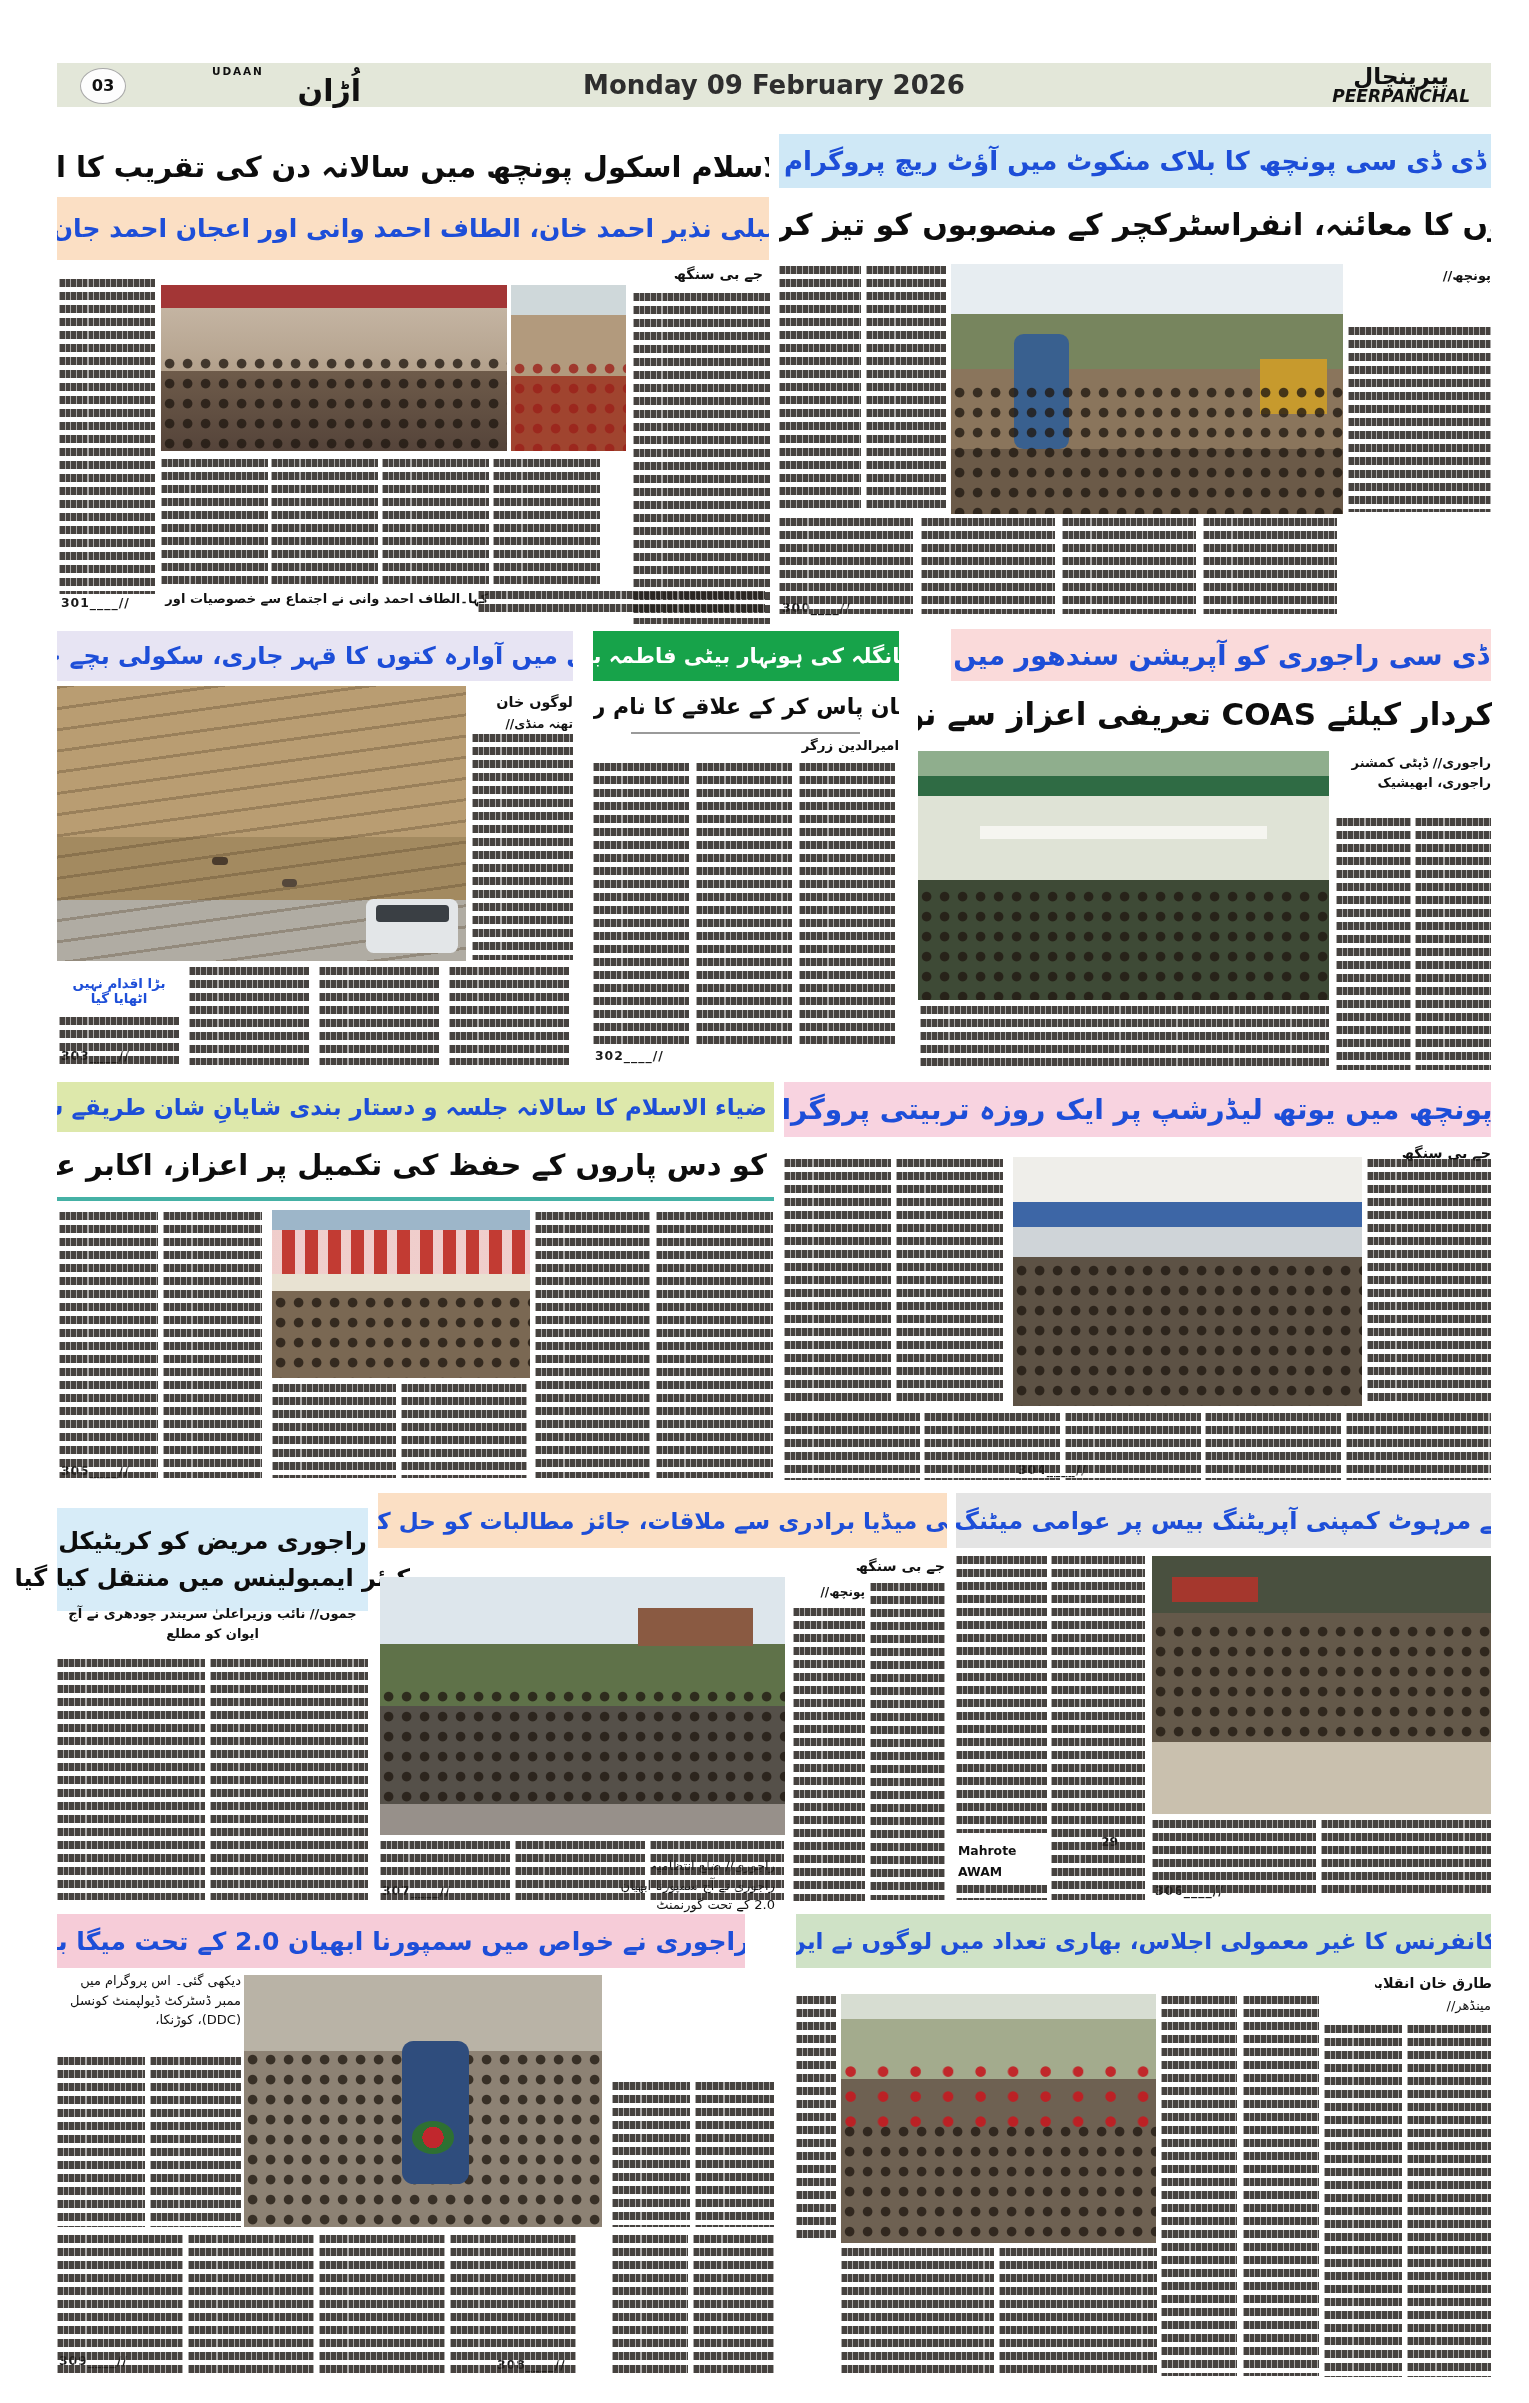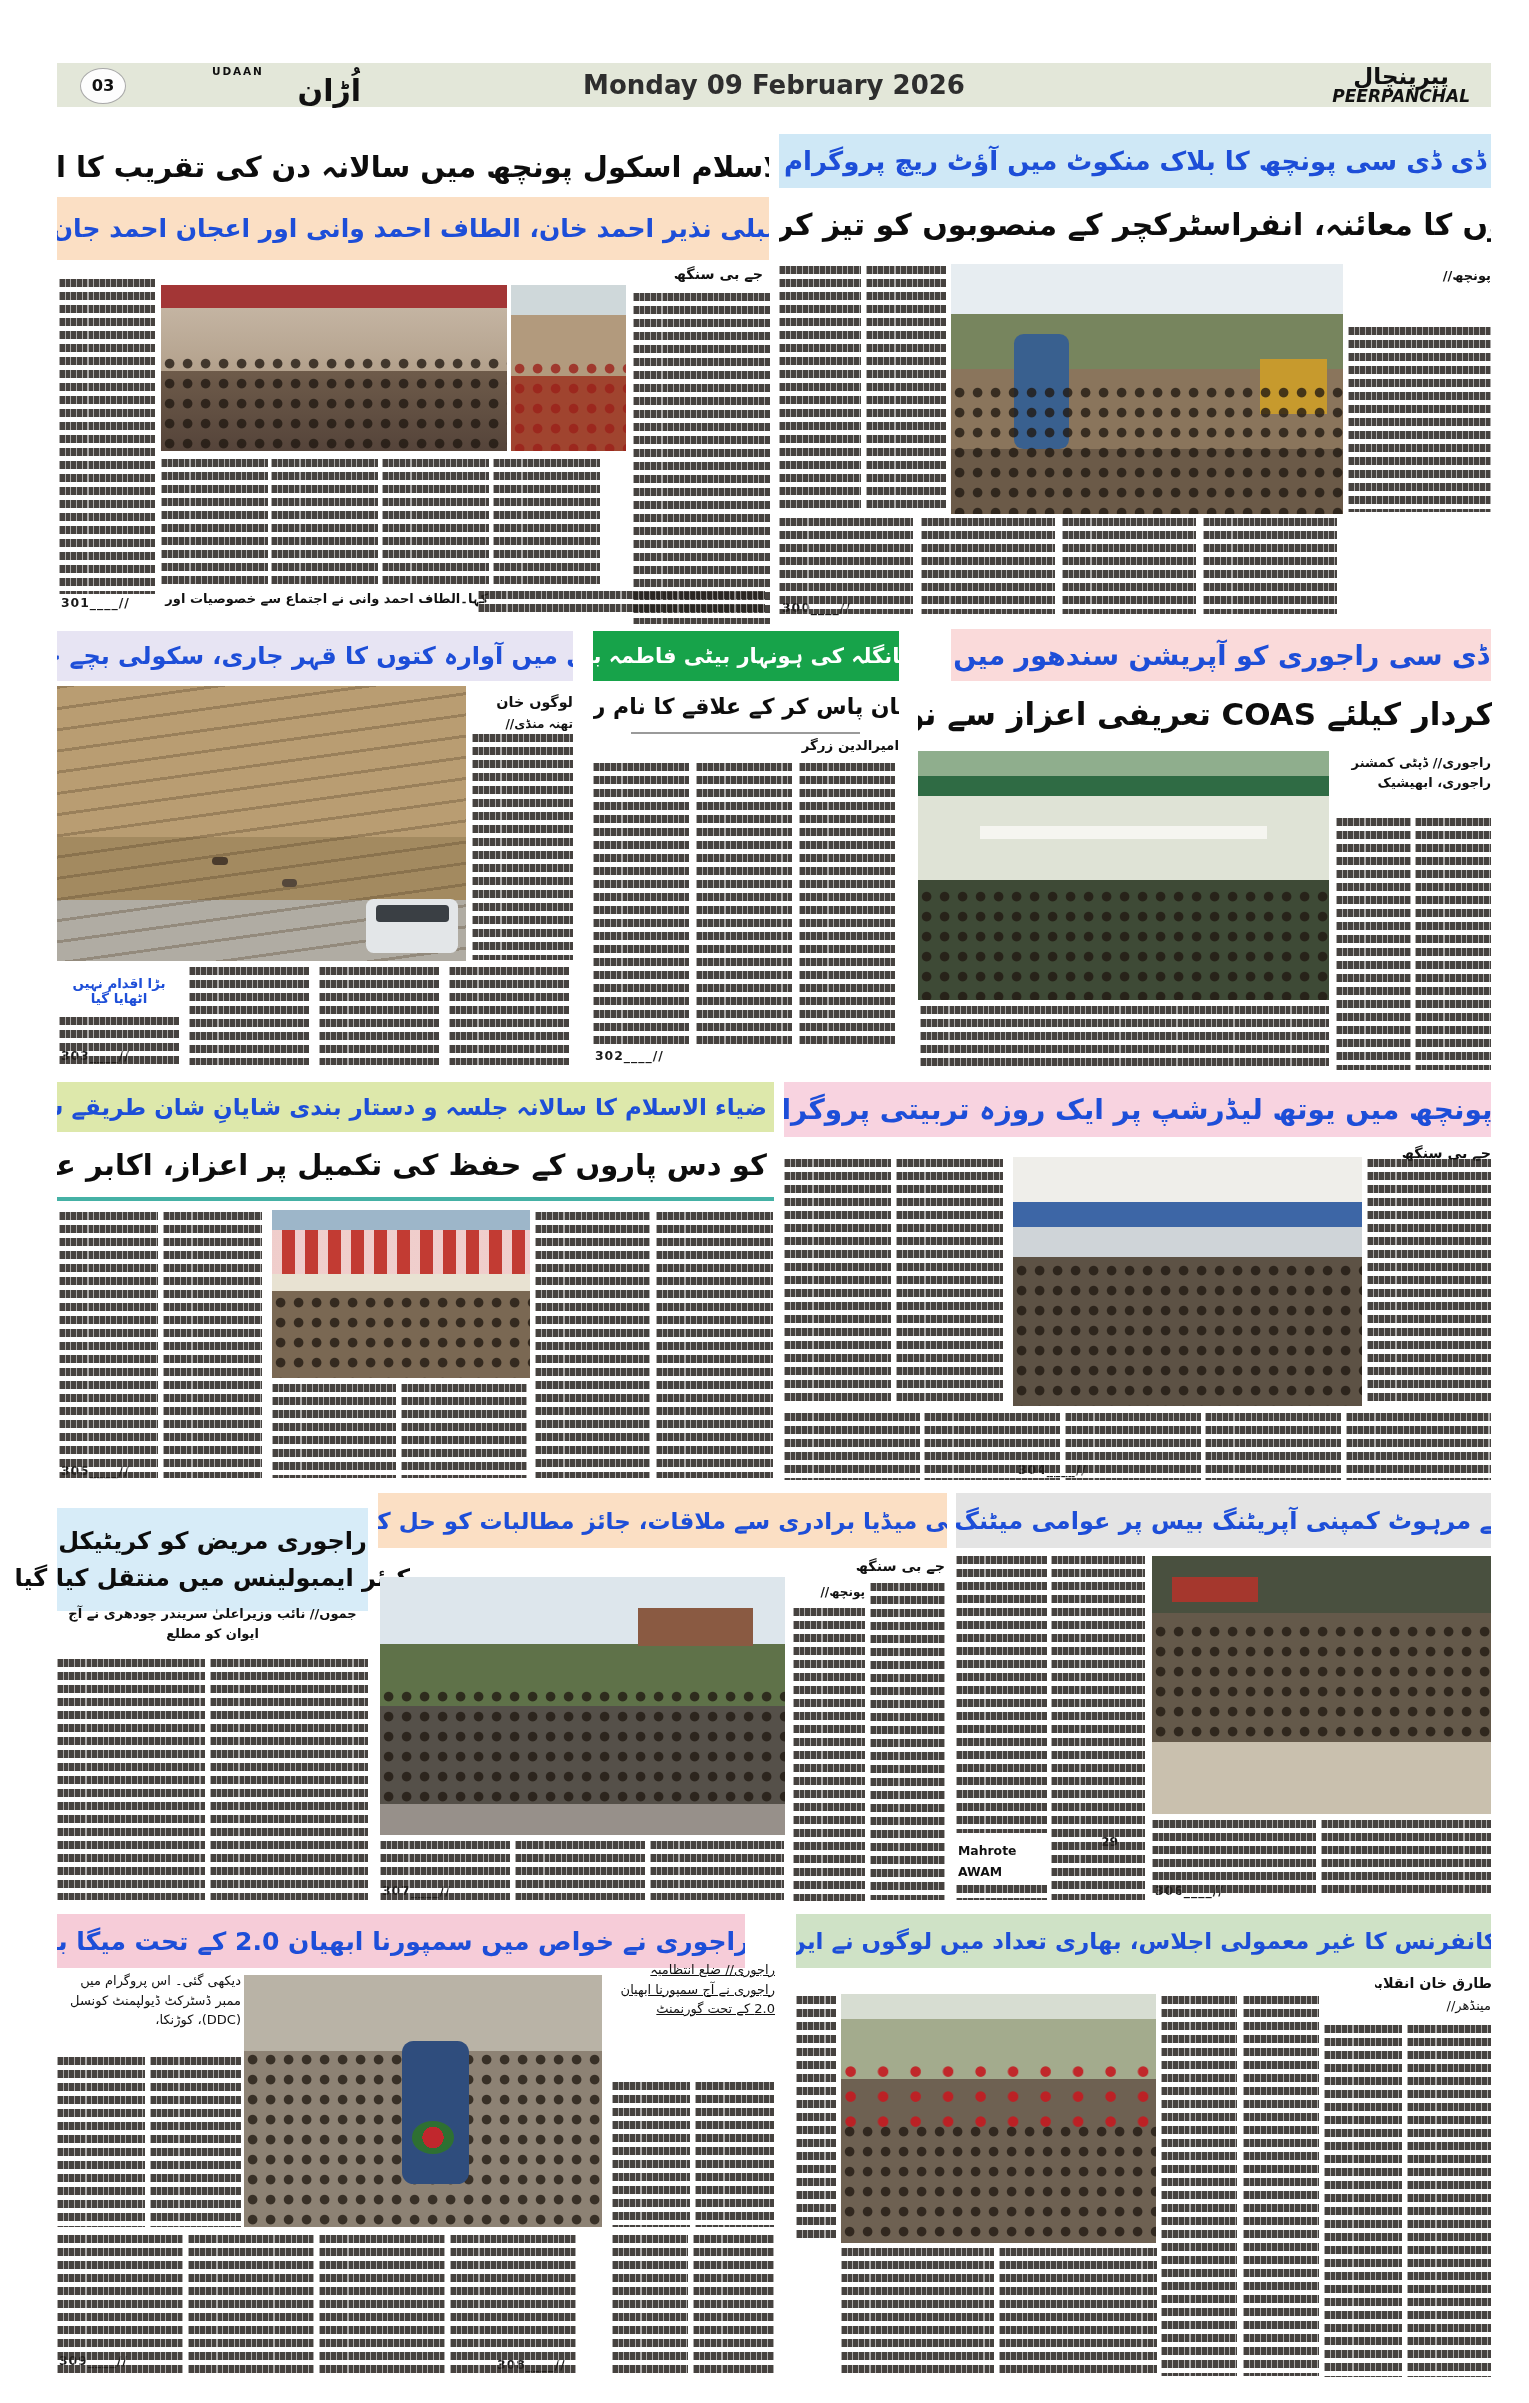--- a/index.html
+++ b/index.html
@@ -159,21 +159,21 @@
             background:linear-gradient(180deg,#49503f 0 22%,#64594a 22% 72%,#c9c0ae 72% 100%);">
   <div class="abs" style="left:6%;top:8%;width:86px;height:25px;background:#a5372d;"></div>
   <div class="heads" style="bottom:28%;height:46%;"></div>
 </div>
 <div class="abs chip" style="left:1101px;top:1833px;width:31px;height:17px;">29</div>
 <div class="abs chip" style="left:958px;top:1841px;width:88px;height:19px;">Mahrote</div>
 <div class="abs chip" style="left:958px;top:1862px;width:59px;height:19px;">AWAM</div>
 <div class="abs endm" style="left:1155px;top:1881px;width:80px;height:19px;">306____//</div>
 
 <div class="abs bar" style="left:57px;top:1914px;width:688px;height:54px;background:#f6ccd8;font-size:25px;">ضلع انتظامیہ راجوری نے خواص میں سمپورنا ابھیان 2.0 کے تحت میگا بیداری پروگرام</div>
-<div class="abs lead" style="left:612px;top:1960px;width:163px;height:107px;text-decoration:underline;">راجوری// ضلع انتظامیہ راجوری نے آج سمپورنا ابھیان 2.0 کے تحت گورنمنٹ</div>
+<div class="abs lead" style="left:612px;top:1856px;width:163px;height:107px;">راجوری// ضلع انتظامیہ راجوری نے آج سمپورنا ابھیان 2.0 کے تحت گورنمنٹ</div>
 <div class="abs lead" style="left:57px;top:1971px;width:184px;height:82px;">دیکھی گئی۔ اس پروگرام میں ممبر ڈسٹرکٹ ڈیولپمنٹ کونسل (DDC)، کوڑنکا،</div>
 
 <div class="abs photo" style="left:244px;top:1975px;width:358px;height:252px;
             background:linear-gradient(180deg,#b9b3a6 0 30%,#8d8274 30% 100%);">
   <div class="heads" style="bottom:0;height:70%;"></div>
   <div class="abs" style="left:44%;top:26%;width:67px;height:143px;background:#2f4d7d;border-radius:11.5px;"></div>
   <div class="abs" style="left:47%;top:58%;width:42px;height:32.5px;border-radius:50%;
               background:radial-gradient(circle,#c1272d 0 40%,#2e7032 40% 100%);"></div>
 </div>
 <div class="abs endm" style="left:59px;top:2351px;width:80px;height:19px;">309____//</div>

